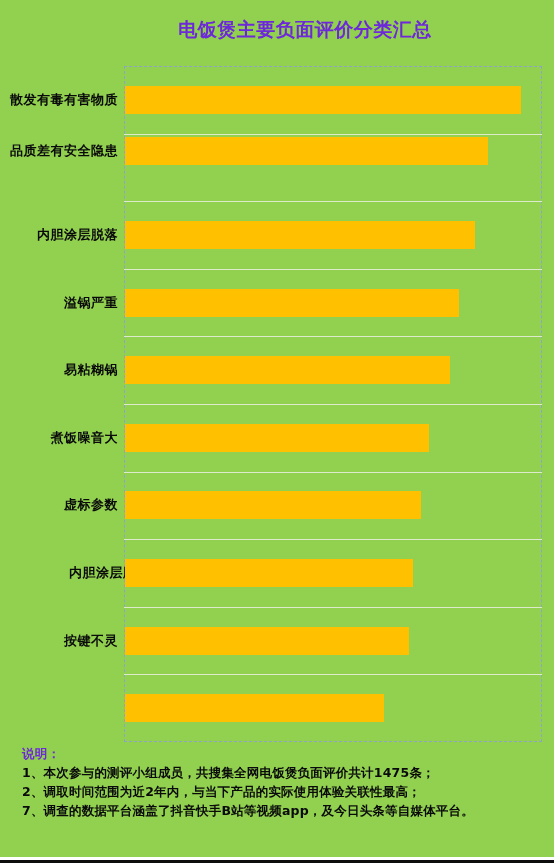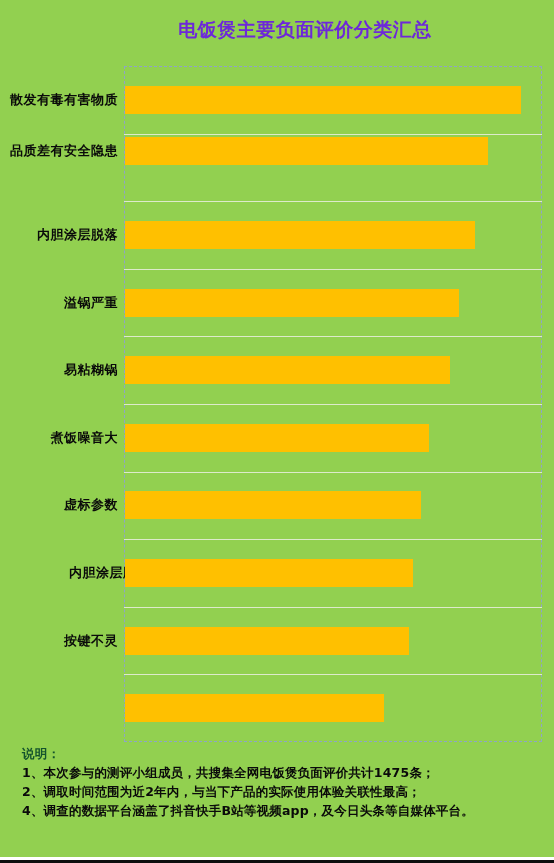--- a/index.html
+++ b/index.html
@@ -105,21 +105,21 @@
   }
   #notes {
     position: absolute;
     left: 22px;
     top: 744px;
     width: 520px;
   }
   #notes .note-head {
     font-size: 12.5px;
     font-weight: bold;
-    color: #14532d;
+    color: #6d28d9;
     line-height: 19px;
     letter-spacing: 0.2px;
     white-space: nowrap;
   }
   #notes .note-line {
     font-size: 12.5px;
     font-weight: bold;
     color: #0a0a0a;
     line-height: 19px;
     letter-spacing: 0.2px;
@@ -207,18 +207,18 @@
           </div>
         </div>
       </div>
   </div>
 
   <div id="notes">
     <div class="note-head">说明：</div>
     <div id="note-lines">
         <div class="note-line">1、本次参与的测评小组成员，共搜集全网电饭煲负面评价共计1475条；</div>
         <div class="note-line">2、调取时间范围为近2年内，与当下产品的实际使用体验关联性最高；</div>
-        <div class="note-line">4、调查的数据平台涵盖了抖音快手B站等视频app，及今日头条等自媒体平台。</div>
+        <div class="note-line">7、调查的数据平台涵盖了抖音快手B站等视频app，及今日头条等自媒体平台。</div>
       </div>
   </div>
 
   <div id="bottom-rule"></div>
 </div>
 
 </body></html>

